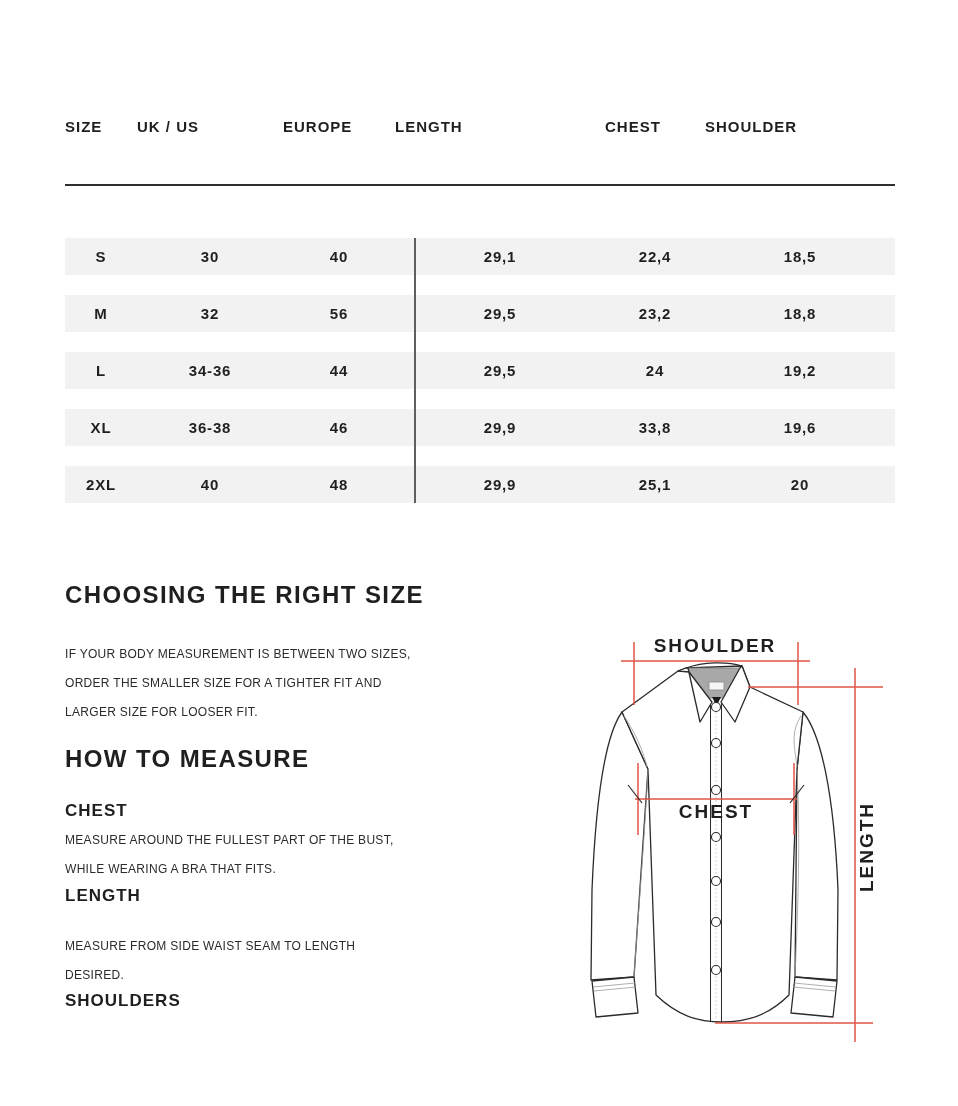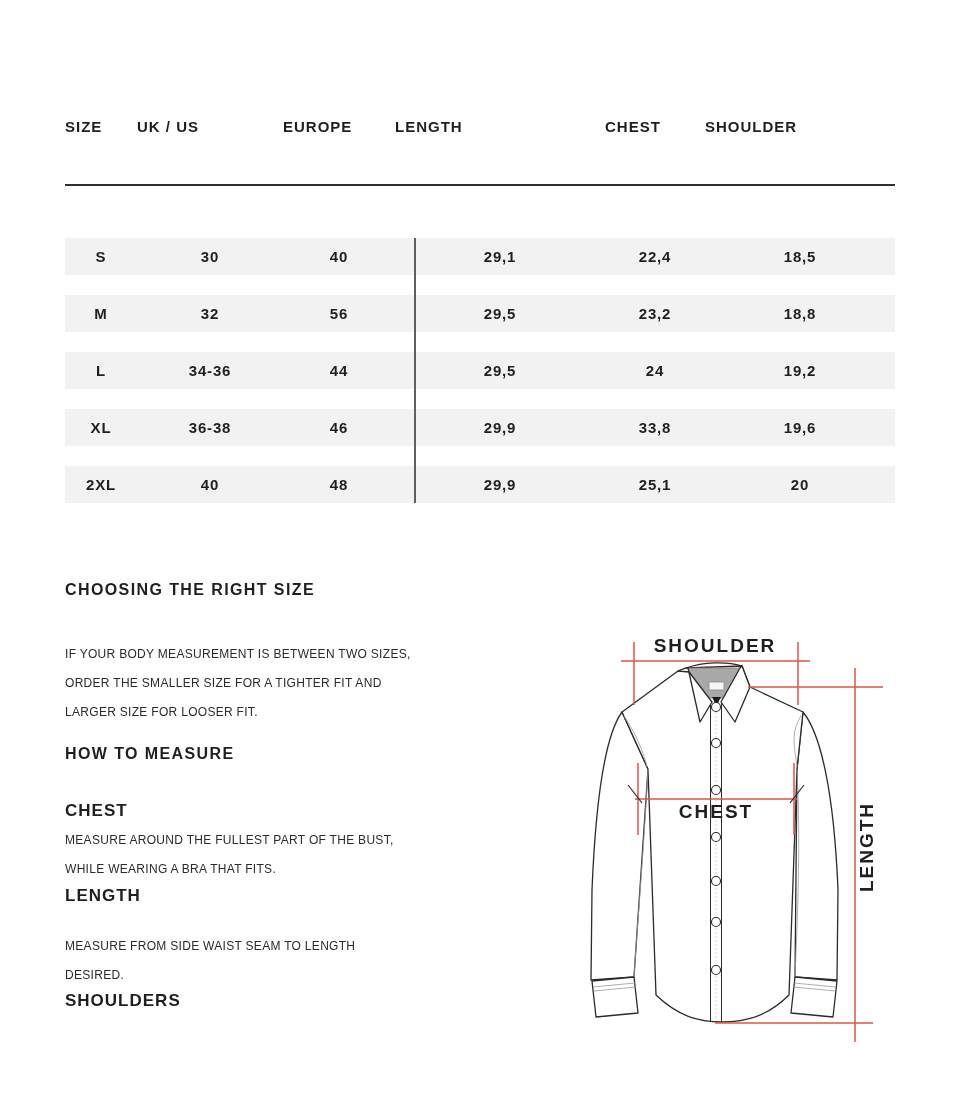--- a/index.html
+++ b/index.html
@@ -18,21 +18,21 @@
   }
   
   .thead{left:65px;top:108px;width:830px;height:37px;display:flex;align-items:center;}
   .thead .c{font-size:15px;font-weight:bold;letter-spacing:1px;text-align:left;}
   .rule{left:65px;top:184px;width:830px;height:2px;background:#2f2f2f;}
   .trow{left:65px;width:830px;height:37px;background:#f2f2f2;display:flex;align-items:center;}
   .trow .c{font-size:15px;font-weight:bold;letter-spacing:0.8px;text-align:center;}
   .w0{width:72px}.w1{width:146px}.w2{width:112px}.w3{width:210px}.w4{width:100px}.w5{width:190px}
   .vdivider{left:414px;top:238px;width:1.5px;height:265px;background:#5f5f5f;}
   
-  .h1{left:65px;font-size:16px;font-weight:bold;letter-spacing:1.4px;white-space:nowrap;}
+  .h1{left:65px;font-size:24px;font-weight:bold;letter-spacing:1.4px;white-space:nowrap;}
   .sub{left:65px;font-size:17px;font-weight:bold;letter-spacing:1px;white-space:nowrap;}
   .body{left:65px;font-size:12px;letter-spacing:0.3px;line-height:29px;color:#2b2b2b;white-space:nowrap;}
   
   .diagram{left:588px;top:628px;width:370px;height:430px;}
   svg text{font-family:"Liberation Sans",sans-serif;}
   .dlabel{font-size:19px;font-weight:bold;letter-spacing:2px;fill:#1f1f1f;}
 </style>
 </head>
 <body>
 

